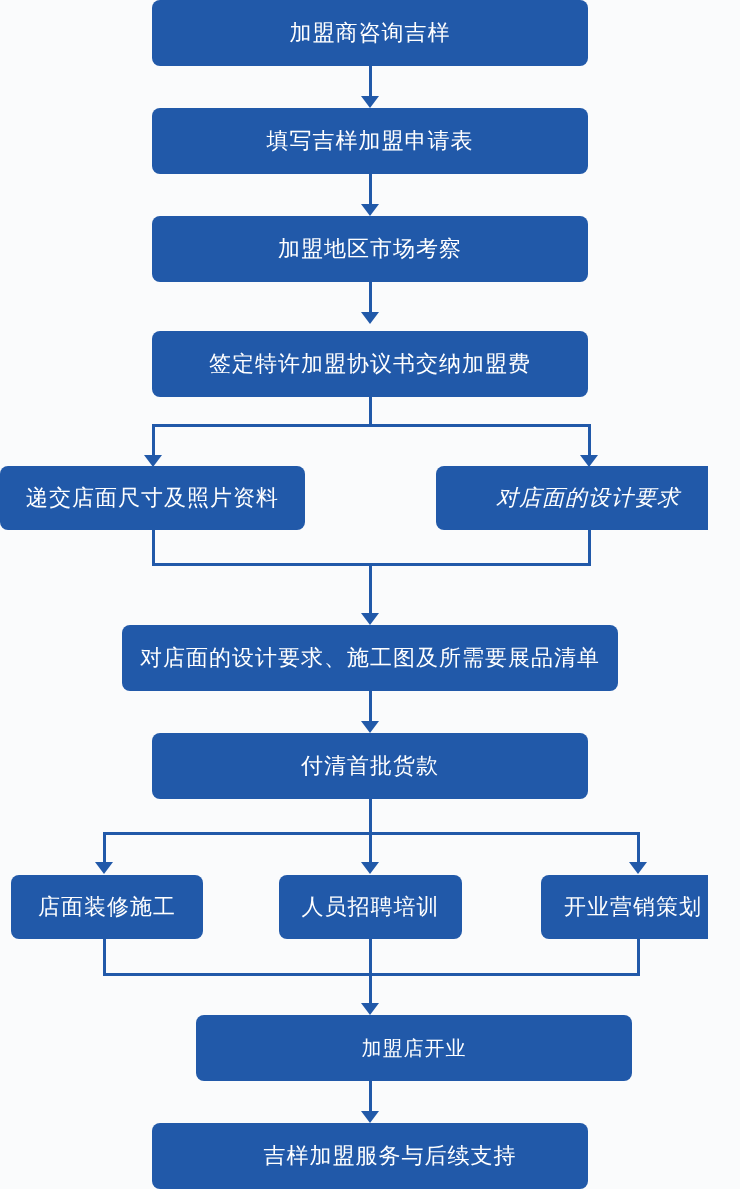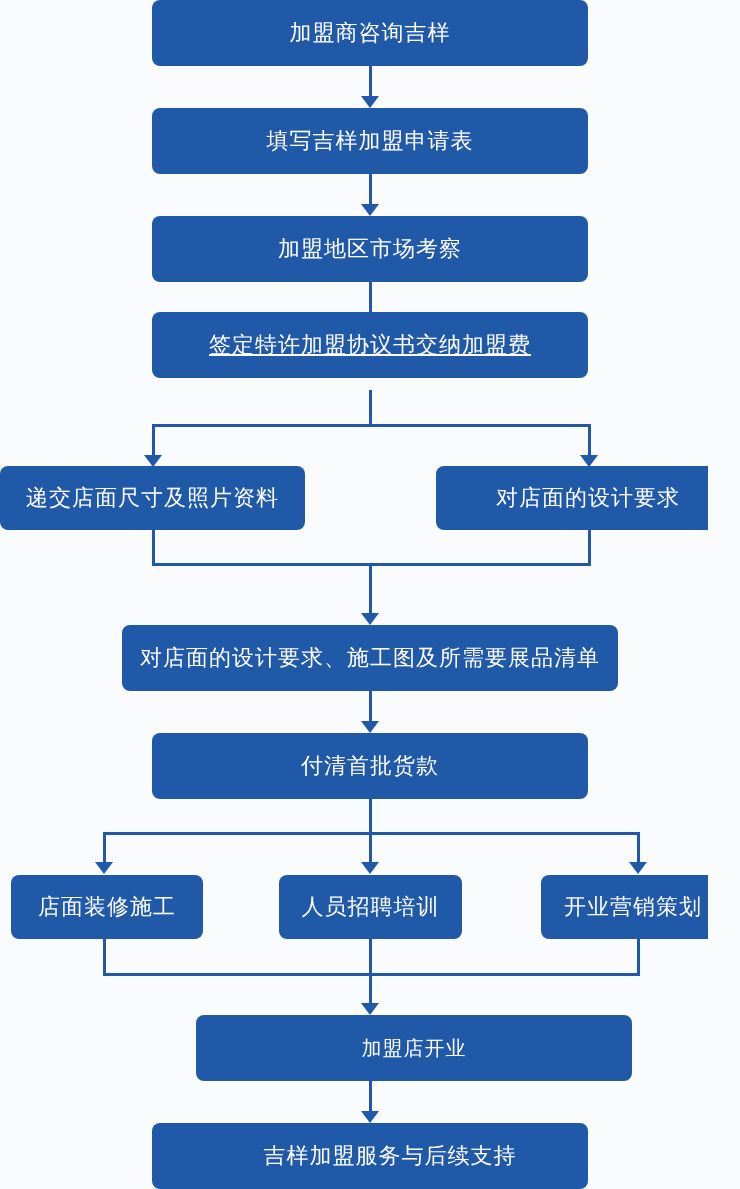--- a/index.html
+++ b/index.html
@@ -75,36 +75,36 @@
   <div class="vline" style="left:369px; top:174px; height:30px;"></div>
   <div class="arrowhead" style="left:361px; top:204px;"></div>
 
   <div class="node" style="left:152px; top:216px; width:436px; height:66px; font-size:22px;">
     <span class="node-label">加盟地区市场考察</span>
   </div>
 
   <div class="vline" style="left:369px; top:282px; height:30px;"></div>
   <div class="arrowhead" style="left:361px; top:312px;"></div>
 
-  <div class="node" style="left:152px; top:312px; width:436px; height:66px; font-size:22px;text-decoration:underline;">
+  <div class="node" style="left:152px; top:331px; width:436px; height:66px; font-size:22px;">
     <span class="node-label">签定特许加盟协议书交纳加盟费</span>
   </div>
 
   <div class="vline" style="left:369px; top:390px; height:37px;"></div>
   <div class="hline" style="left:152px; top:424px; width:439px;"></div>
   <div class="vline" style="left:152px; top:424px; height:34px;"></div>
   <div class="arrowhead" style="left:144px; top:455px;"></div>
   <div class="vline" style="left:588px; top:424px; height:34px;"></div>
   <div class="arrowhead" style="left:580px; top:455px;"></div>
 
   <div class="node" style="left:0px; top:466px; width:305px; height:64px; font-size:22px;text-align:right;">
     <span class="node-label">递交店面尺寸及照片资料</span>
   </div>
 
-  <div class="node" style="left:436px; top:466px; width:304px; height:64px; font-size:22px;">
+  <div class="node" style="left:436px; top:466px; width:304px; height:64px; font-size:22px;font-style:italic;">
     <span class="node-label">对店面的设计要求</span>
   </div>
 
   <div class="vline" style="left:152px; top:530px; height:36px;"></div>
   <div class="vline" style="left:588px; top:530px; height:36px;"></div>
   <div class="hline" style="left:152px; top:563px; width:439px;"></div>
   <div class="vline" style="left:369px; top:563px; height:52px;"></div>
   <div class="arrowhead" style="left:361px; top:613px;"></div>
 
   <div class="node" style="left:122px; top:625px; width:496px; height:66px; font-size:22px;">

